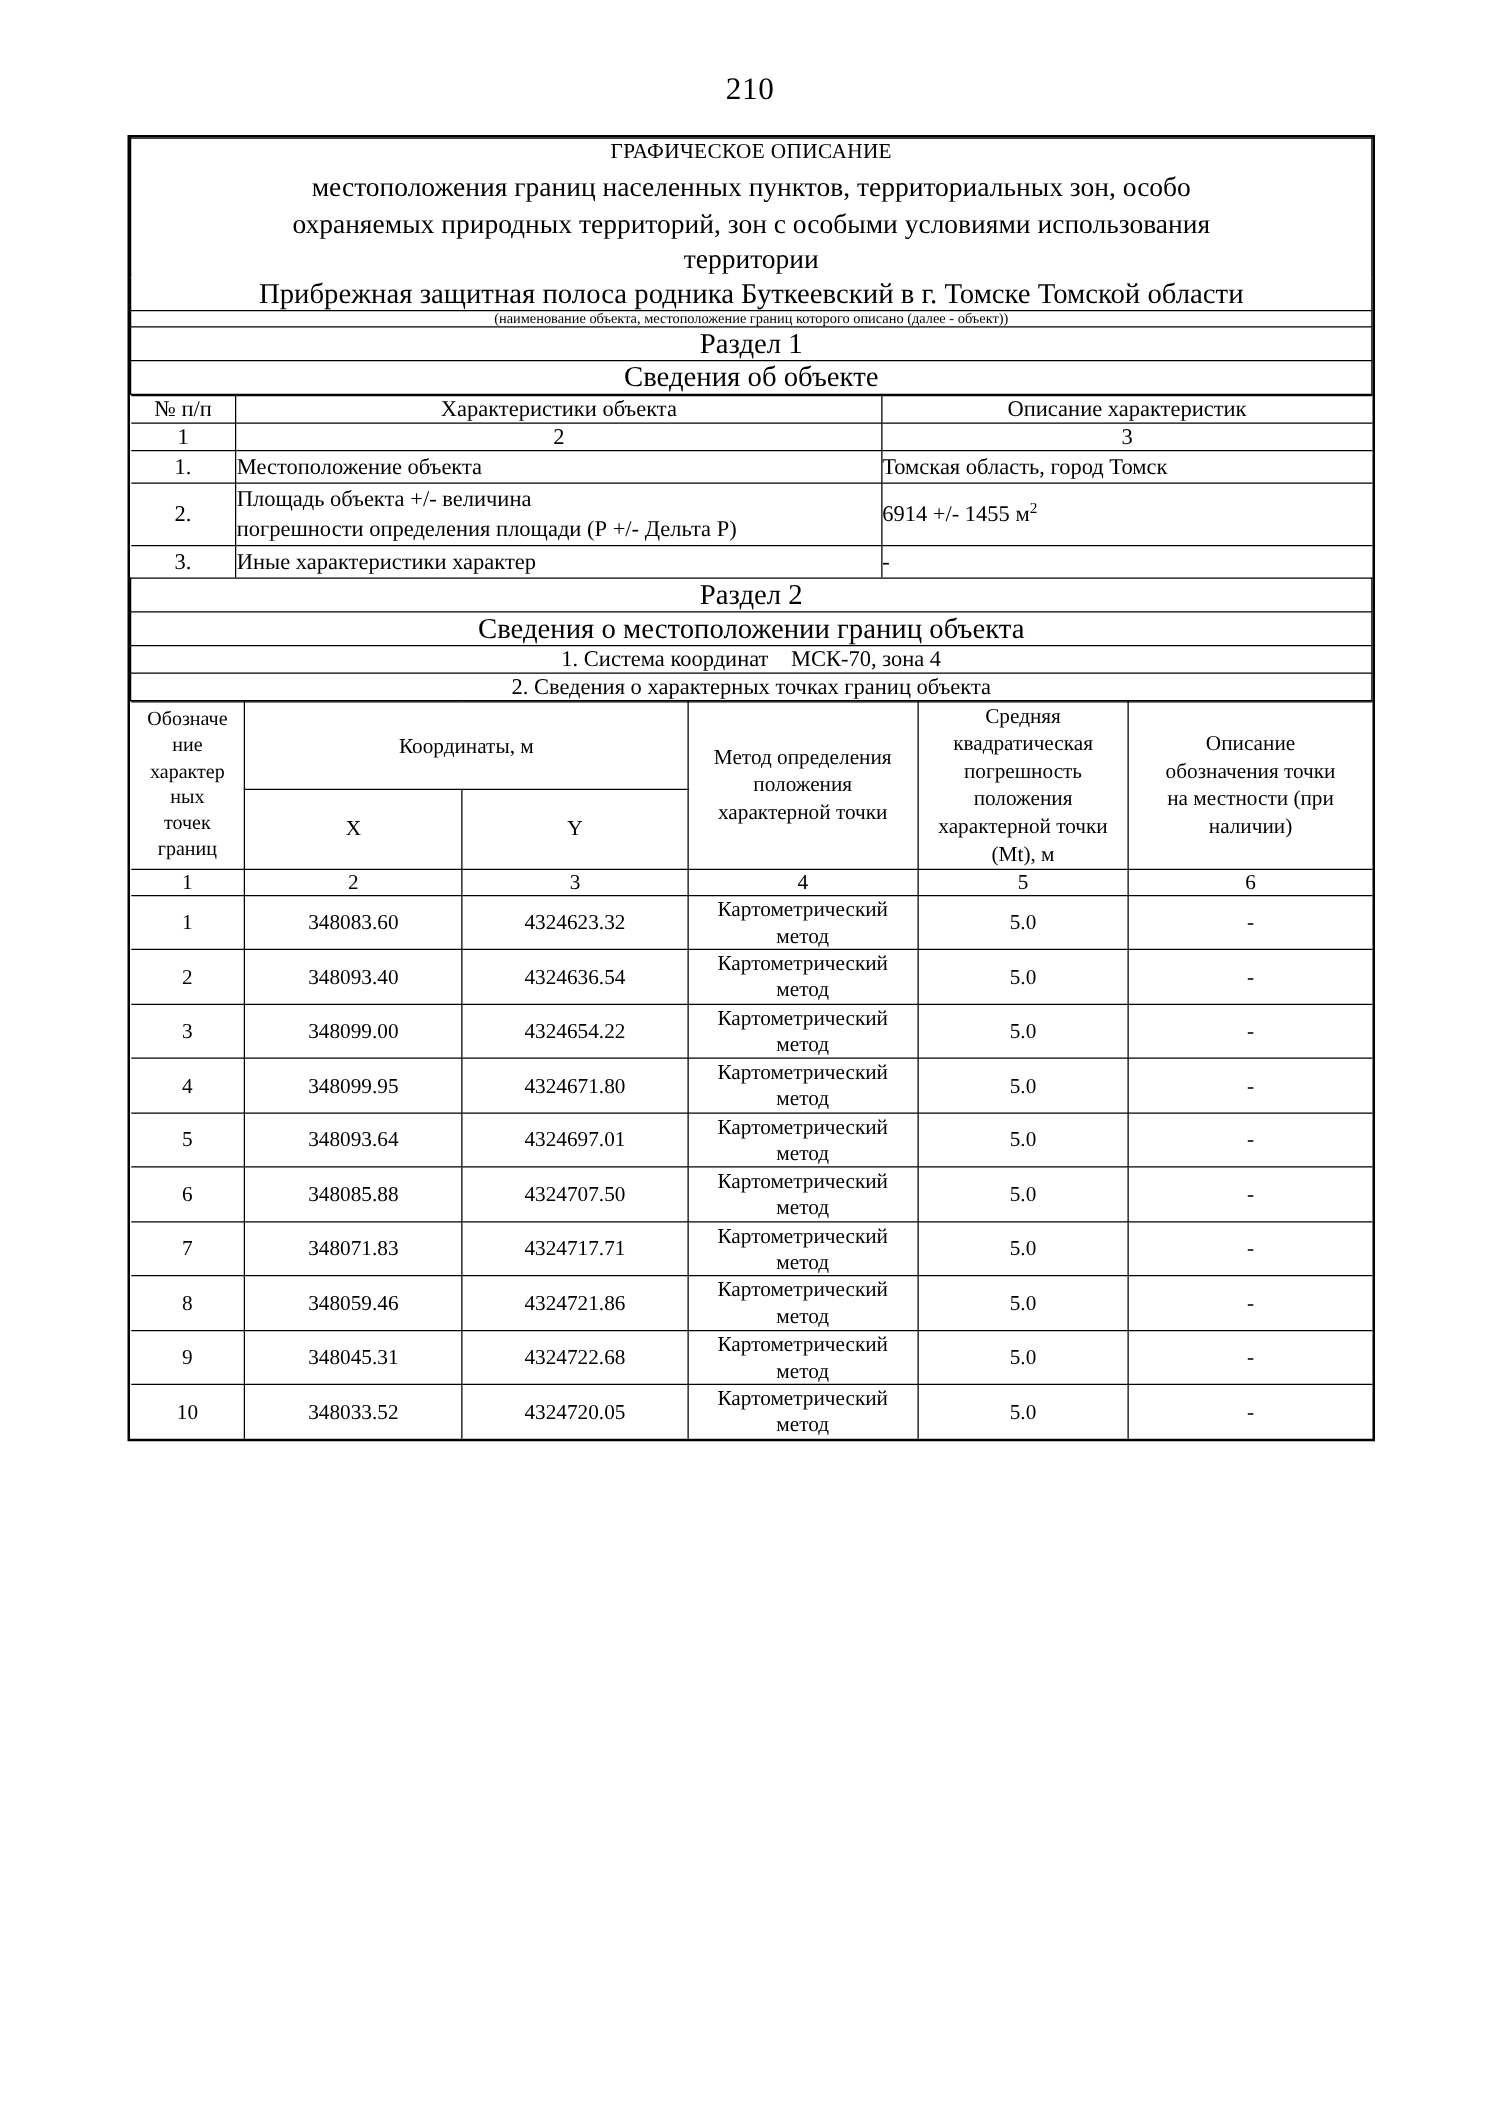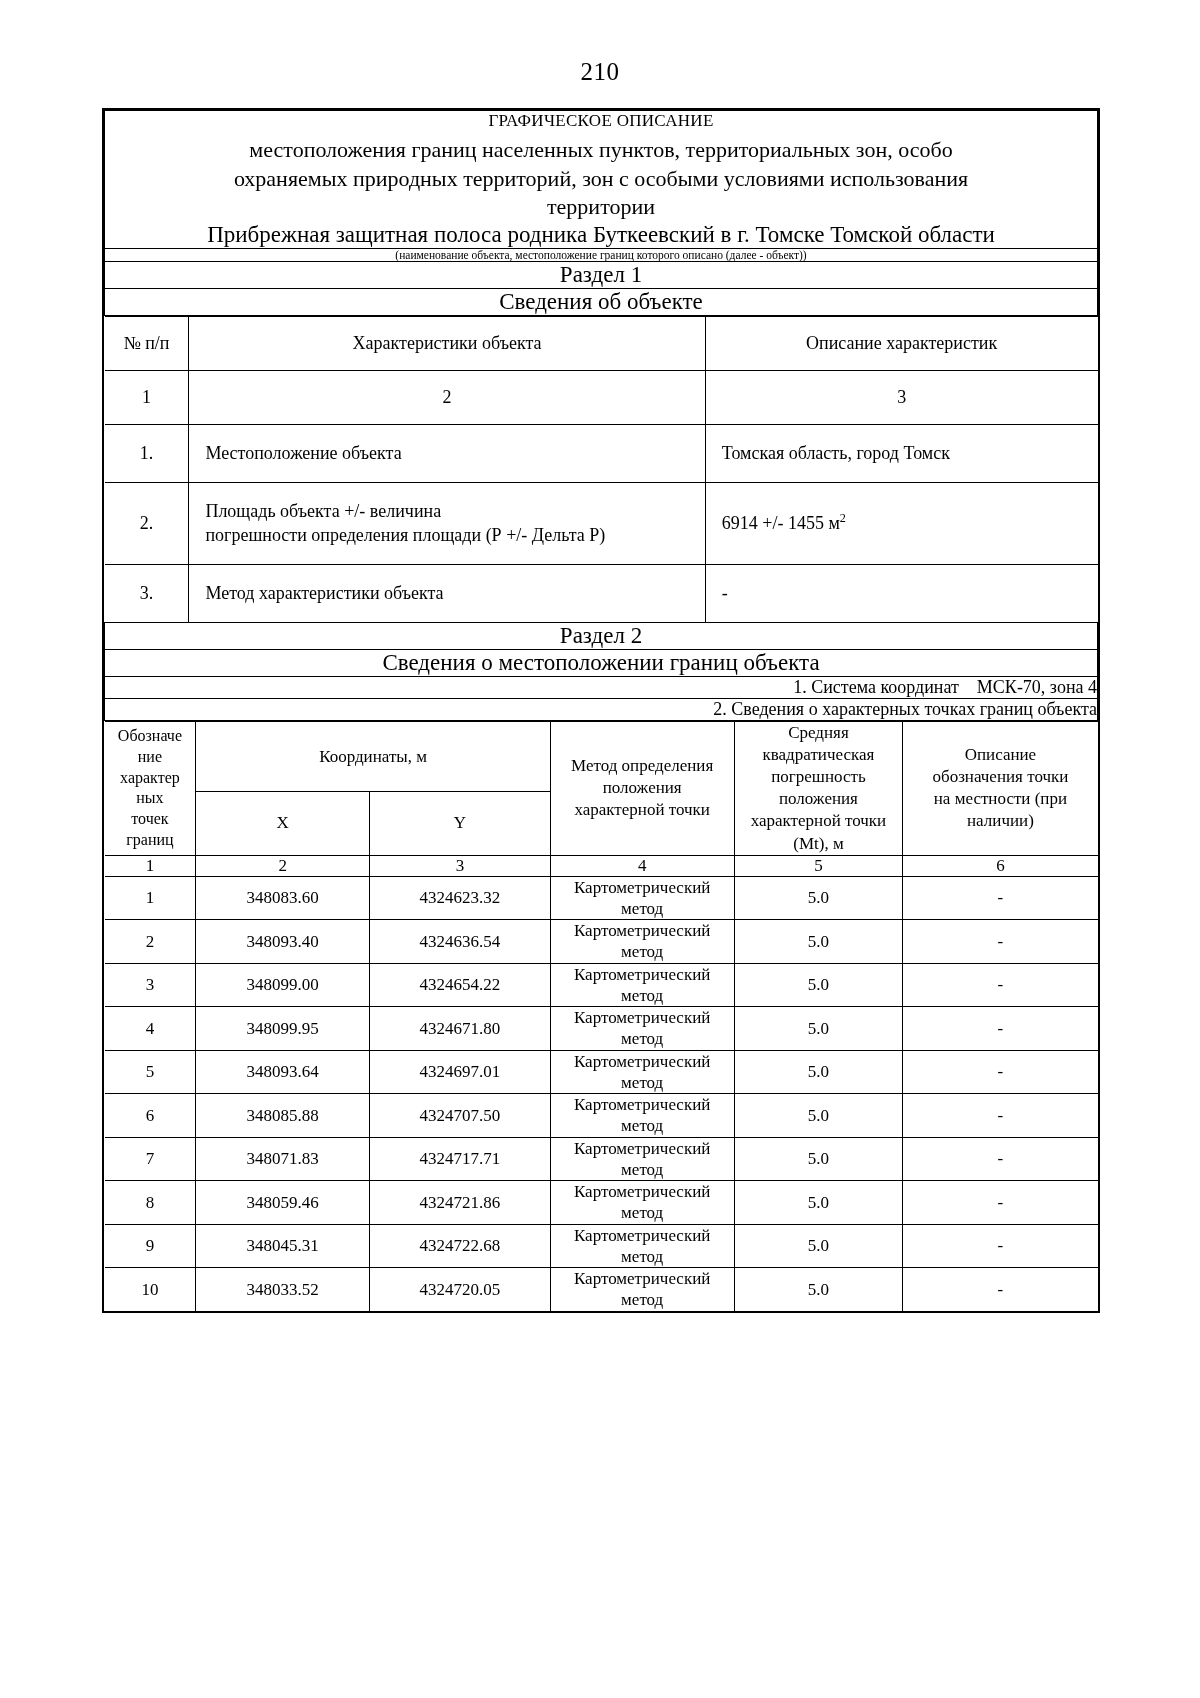--- a/index.html
+++ b/index.html
@@ -91,21 +91,21 @@
   }
 
   
   table.inner {
     width: 100%;
     border-collapse: collapse;
     table-layout: fixed;
   }
   table.inner td {
     border: 1px solid #000;
-    padding: 16px;
+    padding: 0;
     vertical-align: middle;
     font-size: 18px;
   }
   .s1-h {
     text-align: center;
     padding: 11px 4px;
     font-size: 18.5px;
   }
   .s1-num {
     text-align: center;
@@ -128,21 +128,21 @@
     padding: 12px 6px 12px 14px;
     font-size: 18px;
     line-height: 1.38;
   }
   .no-left { border-left: none !important; }
   .no-right { border-right: none !important; }
   .no-bottom { border-bottom: none !important; }
 
   
   .coord-line {
-    text-align: right;
+    text-align: center;
     padding: 9px 0 9px 14px;
     font-size: 18px;
   }
   .coord-line .spacer { display: inline-block; width: 18px; }
 
   
   table.pts {
     width: 100%;
     border-collapse: collapse;
     table-layout: fixed;
@@ -244,21 +244,21 @@
                 <div>Площадь объекта +/- величина</div>
                 <div>погрешности определения площади (Р +/- Дельта Р)</div>
               </td>
               <td class="s1-val no-right">
                 <span>6914 +/- 1455 м</span><sup>2</sup>
               </td>
             </tr>
 
             <tr>
               <td class="s1-idx no-left no-bottom">3.</td>
-              <td class="s1-label no-bottom">Метод характеристики объекта</td>
+              <td class="s1-label no-bottom">Иные характеристики характер</td>
               <td class="s1-val no-right no-bottom">-</td>
             </tr>
           </tbody>
               </table>
         </td>
       </tr>
 
       <tr>
         <td class="section-head">Раздел 2</td>
       </tr>

